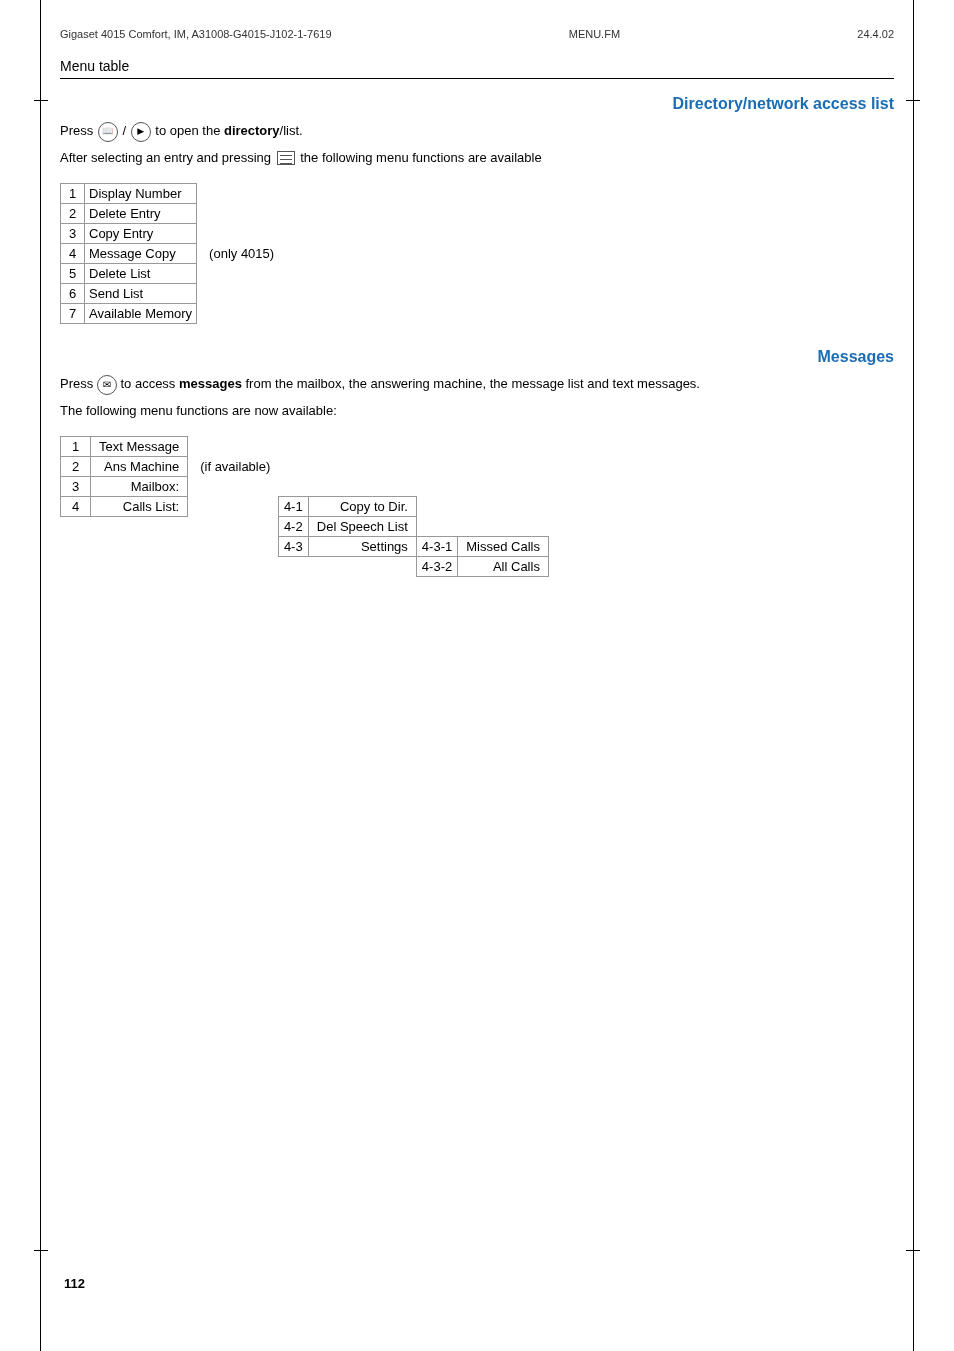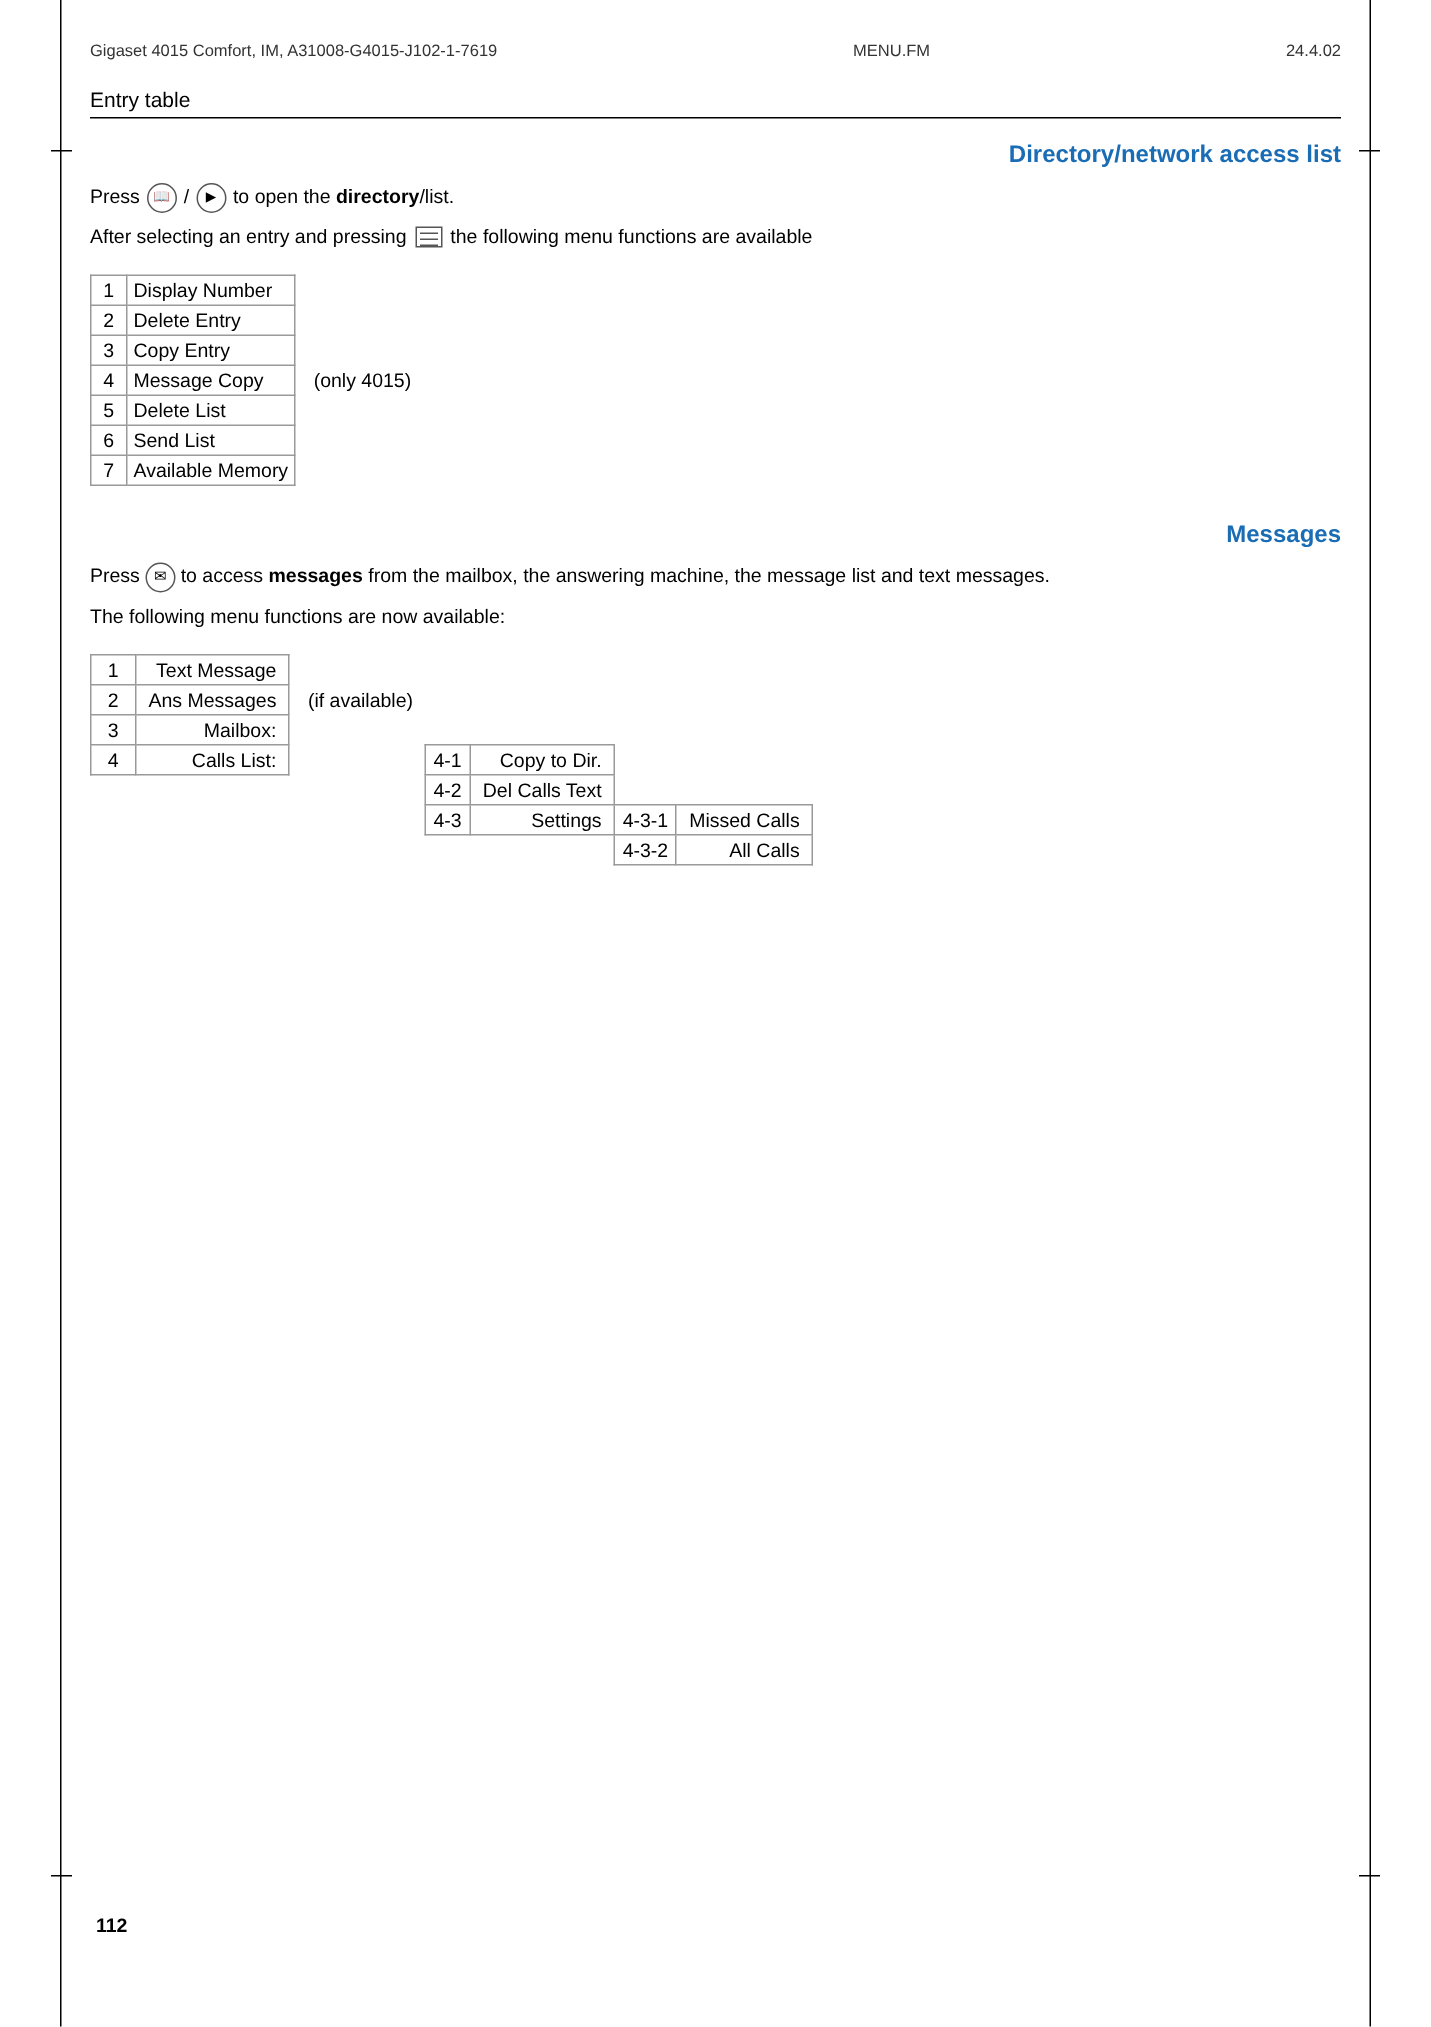--- a/index.html
+++ b/index.html
@@ -245,21 +245,21 @@
 
   <div class="header">
     <span>Gigaset 4015 Comfort, IM, A31008-G4015-J102-1-7619</span>
     <span>MENU.FM</span>
     <span>24.4.02</span>
   </div>
 
   <div class="content">
 
     <div class="section-title-bar">
-      <h2>Entry table</h2>
+      <h2>Menu table</h2>
     </div>
 
     <div>
       <div class="subsection-heading">Directory/network access list</div>
 
       <p class="intro-text">
         Press
         
         <span class="icon-circle" style="font-size:9px;">📖</span>
         /
@@ -332,21 +332,21 @@
             <td class="item">Text Message</td>
             <td class="empty"></td>
             <td class="empty"></td>
             <td class="empty"></td>
             <td class="empty"></td>
             <td class="empty"></td>
           </tr>
 
           <tr>
             <td class="num">2</td>
-            <td class="item">Ans Messages</td>
+            <td class="item">Ans Machine</td>
             <td class="note">(if available)</td>
             <td class="empty"></td>
             <td class="empty"></td>
             <td class="empty"></td>
             <td class="empty"></td>
           </tr>
 
           <tr>
             <td class="num">3</td>
             <td class="item">Mailbox:</td>
@@ -365,21 +365,21 @@
             <td class="item">Copy to Dir.</td>
             <td class="empty"></td>
             <td class="empty"></td>
           </tr>
 
           <tr>
             <td class="empty"></td>
             <td class="empty"></td>
             <td class="empty"></td>
             <td class="num">4-2</td>
-            <td class="item">Del Calls Text</td>
+            <td class="item">Del Speech List</td>
             <td class="empty"></td>
             <td class="empty"></td>
           </tr>
 
           <tr>
             <td class="empty"></td>
             <td class="empty"></td>
             <td class="empty"></td>
             <td class="num">4-3</td>
             <td class="item">Settings</td>

